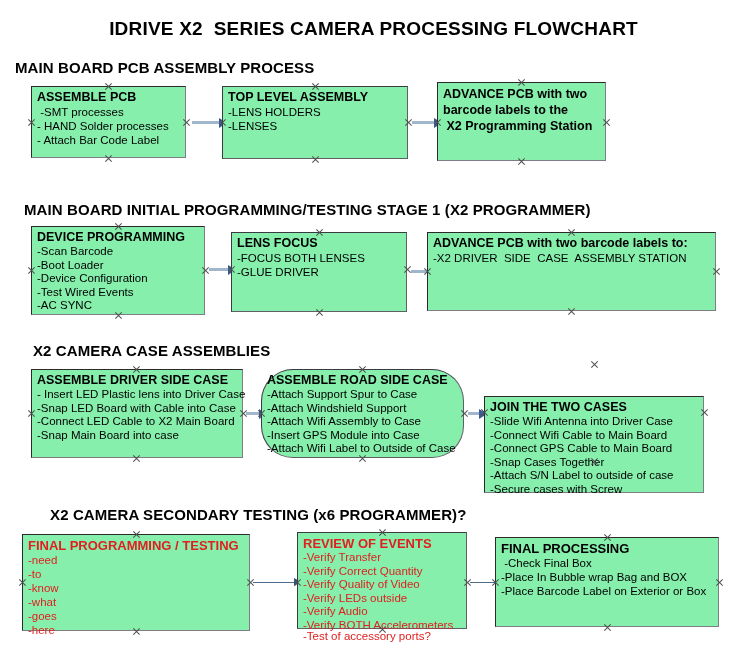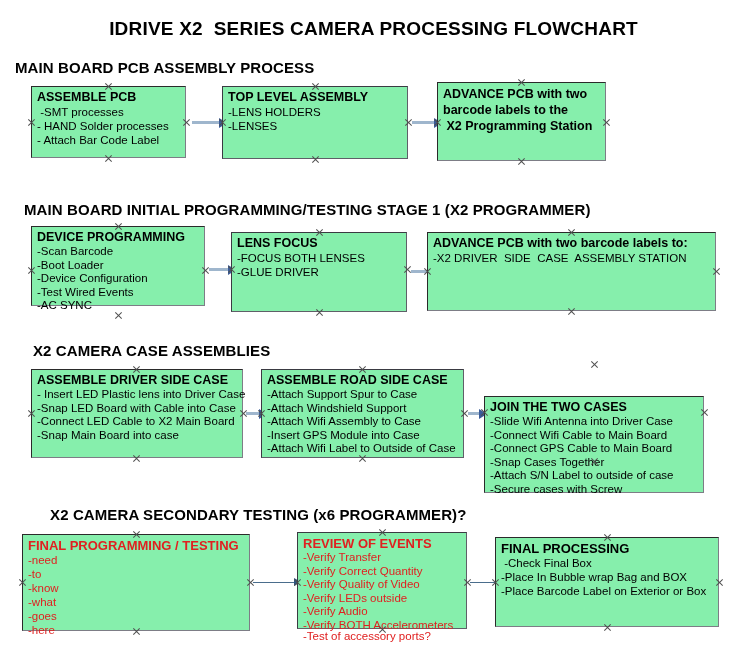--- a/index.html
+++ b/index.html
@@ -176,21 +176,21 @@
     <div class="box-line bold">barcode labels to the</div>
     <div class="box-line bold"> X2 Programming Station</div>
   </div>
   <div class="handle" style="left:517px; top:78px;"></div>
   <div class="handle" style="left:433px; top:118px;"></div>
   <div class="handle" style="left:602px; top:118px;"></div>
   <div class="handle" style="left:517px; top:157px;"></div>
 
   <div class="section-head" style="left:24px; top:201px;">MAIN BOARD INITIAL PROGRAMMING/TESTING STAGE 1 (X2 PROGRAMMER)</div>
 
-  <div class="flow-box" style="left:31px; top:226px; width:174px; height:80px;">
+  <div class="flow-box" style="left:31px; top:226px; width:174px; height:89px;">
     <div class="box-title">DEVICE PROGRAMMING</div>
     <div class="box-line tight">-Scan Barcode</div>
     <div class="box-line tight">-Boot Loader</div>
     <div class="box-line tight">-Device Configuration</div>
     <div class="box-line tight">-Test Wired Events</div>
     <div class="box-line tight">-AC SYNC</div>
   </div>
   <div class="handle" style="left:114px; top:222px;"></div>
   <div class="handle" style="left:27px; top:266px;"></div>
   <div class="handle" style="left:201px; top:266px;"></div>
@@ -231,21 +231,21 @@
     <div class="box-line tight">-Snap Main Board into case</div>
   </div>
   <div class="handle" style="left:132px; top:365px;"></div>
   <div class="handle" style="left:27px; top:409px;"></div>
   <div class="handle" style="left:239px; top:409px;"></div>
   <div class="handle" style="left:132px; top:454px;"></div>
 
   <div class="connector" style="left:246px; top:412px; width:16px;"></div>
   <div class="arrow-head" style="left:259px; top:409px;"></div>
 
-  <div class="flow-box soft-edge" style="left:261px; top:369px; width:203px; height:89px;">
+  <div class="flow-box soft-edge" style="left:261px; top:369px; width:203px; height:89px;border-radius:32px;">
     <div class="box-title">ASSEMBLE ROAD SIDE CASE</div>
     <div class="box-line tight">-Attach Support Spur to Case</div>
     <div class="box-line tight">-Attach Windshield Support</div>
     <div class="box-line tight">-Attach Wifi Assembly to Case</div>
     <div class="box-line tight">-Insert GPS Module into Case</div>
     <div class="box-line tight">-Attach Wifi Label to Outside of Case</div>
   </div>
   <div class="handle" style="left:358px; top:365px;"></div>
   <div class="handle" style="left:257px; top:409px;"></div>
   <div class="handle" style="left:460px; top:409px;"></div>

